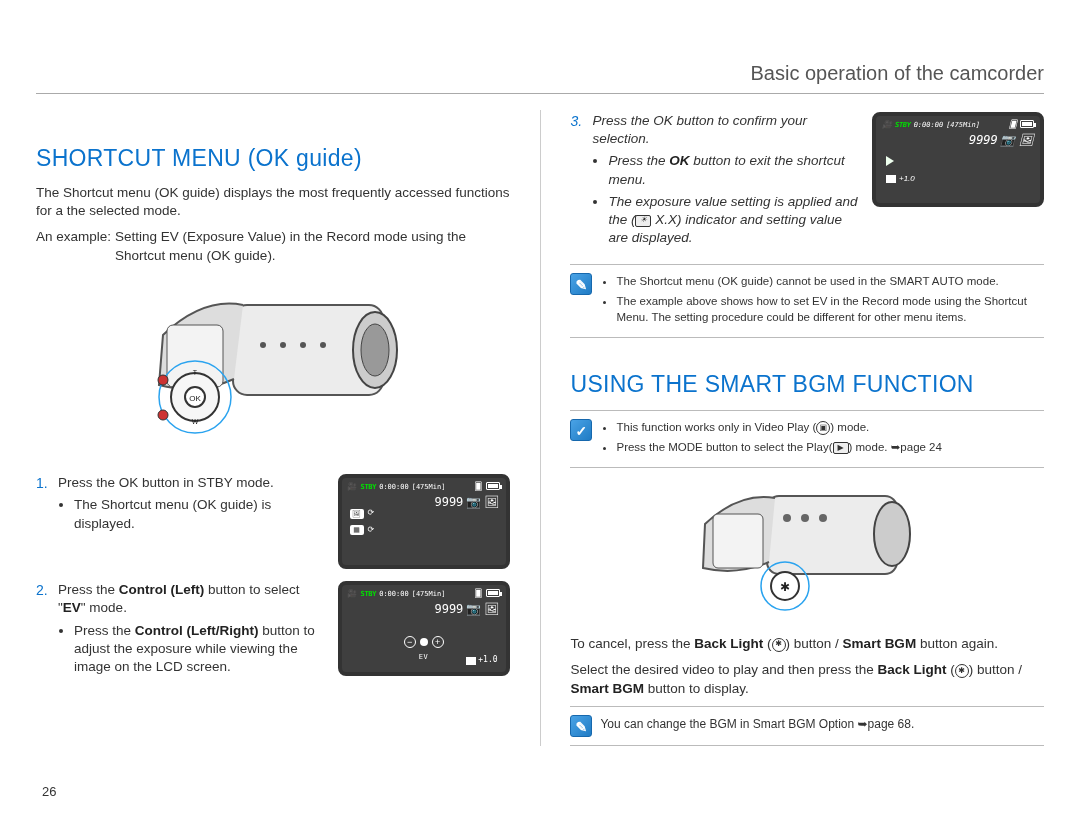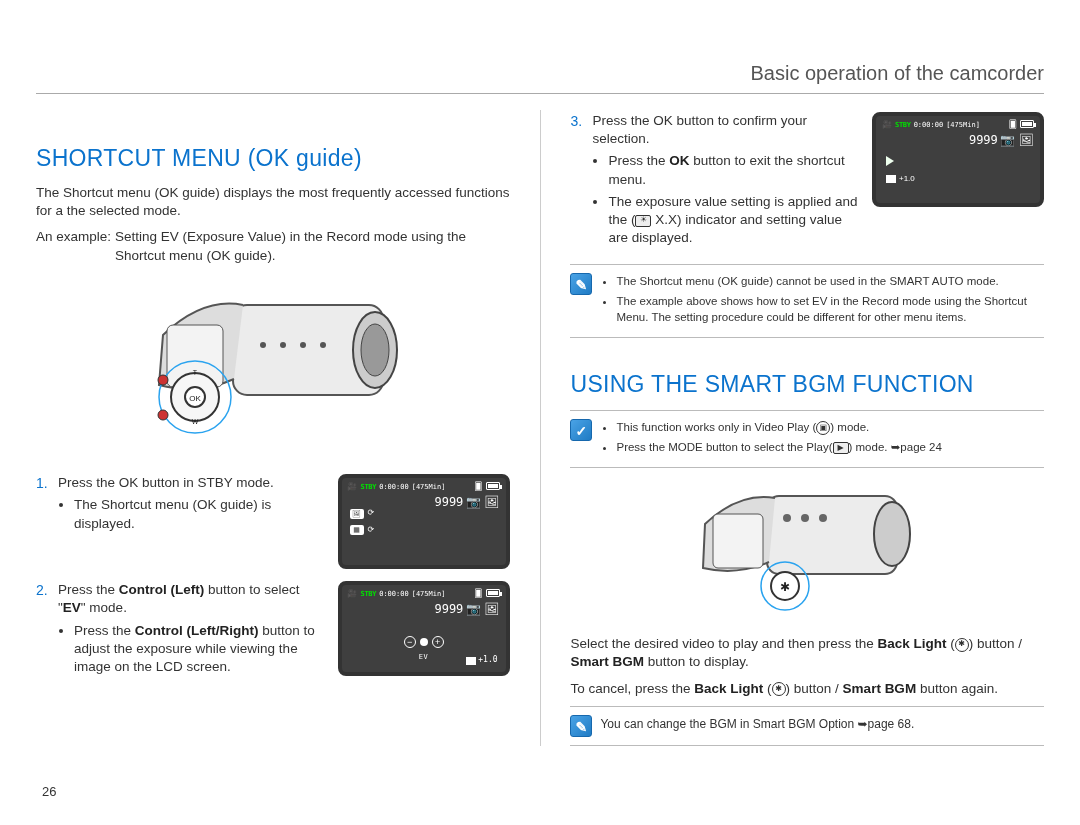--- a/index.html
+++ b/index.html
@@ -289,21 +289,21 @@
               </div>
           </div>
         </div>
       </li>
     </ol>
   </div>
 
   <div class="divider"></div>
 
   <div class="col">
-    <ol class="steps" start="3" style="counter-reset: step 2;">
+    <ol class="steps" start="3" style="counter-reset: step 2; font-style: italic;">
       <li>
         <div class="step-row">
           <div class="step-text">
             <span>Press the OK button to confirm your selection.</span>
             <ul class="bullets">
               <li>
                 <span>Press the </span><b>OK</b><span> button to exit the shortcut menu.</span>
               </li>
               <li>
                 <span>The exposure value setting is applied and the (</span><span class="inline-icon-box">☀</span><span> X.X</span><span>) indicator and setting value are displayed.</span>
@@ -369,24 +369,24 @@
         <circle cx="108" cy="110" r="24" fill="none" stroke="#2aa3ef" stroke-width="1.5"></circle>
         <circle cx="108" cy="110" r="14" fill="#fff" stroke="#333" stroke-width="2"></circle>
         <text x="108" y="115" font-size="12" text-anchor="middle" fill="#222">✱</text>
         <circle cx="110" cy="42" r="4" fill="#666"></circle>
         <circle cx="128" cy="42" r="4" fill="#666"></circle>
         <circle cx="146" cy="42" r="4" fill="#666"></circle>
       </svg>
     </div>
 
     <p class="para">
-      <span>Select the desired video to play and then press the </span><b>Back Light</b><span> (</span><span class="inline-icon-circle">✱</span><span>) button / </span><b>Smart BGM</b><span> button to display.</span>
+      <span>To cancel, press the </span><b>Back Light</b><span> (</span><span class="inline-icon-circle">✱</span><span>) button / </span><b>Smart BGM</b><span> button again.</span>
     </p>
     <p class="para">
-      <span>To cancel, press the </span><b>Back Light</b><span> (</span><span class="inline-icon-circle">✱</span><span>) button / </span><b>Smart BGM</b><span> button again.</span>
+      <span>Select the desired video to play and then press the </span><b>Back Light</b><span> (</span><span class="inline-icon-circle">✱</span><span>) button / </span><b>Smart BGM</b><span> button to display.</span>
     </p>
 
     <div class="note-box">
       <div class="note-icon pencil"></div>
       <div class="single">You can change the BGM in Smart BGM Option ➥page 68.</div>
     </div>
   </div>
 </div>
 
 <div class="page-number">26</div>

